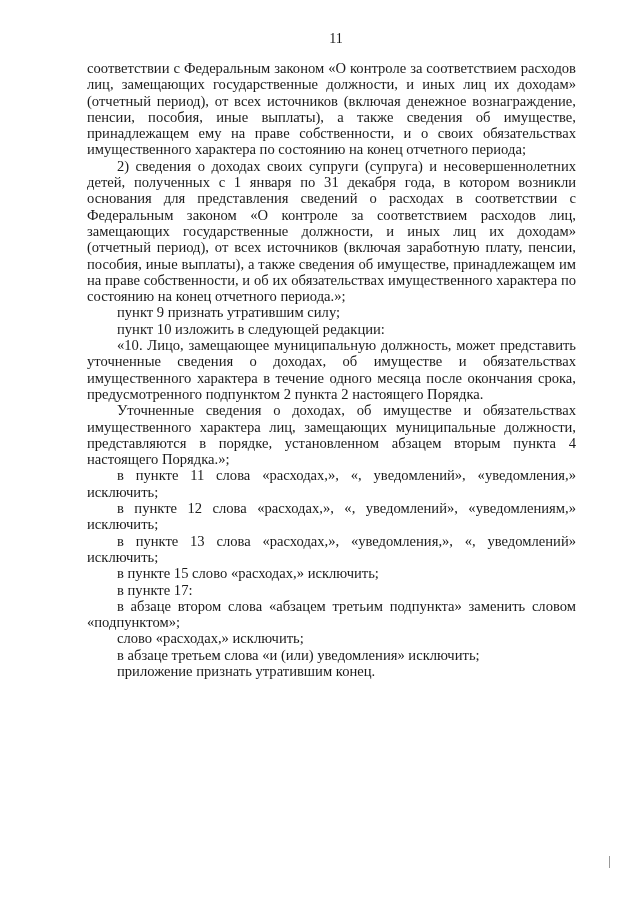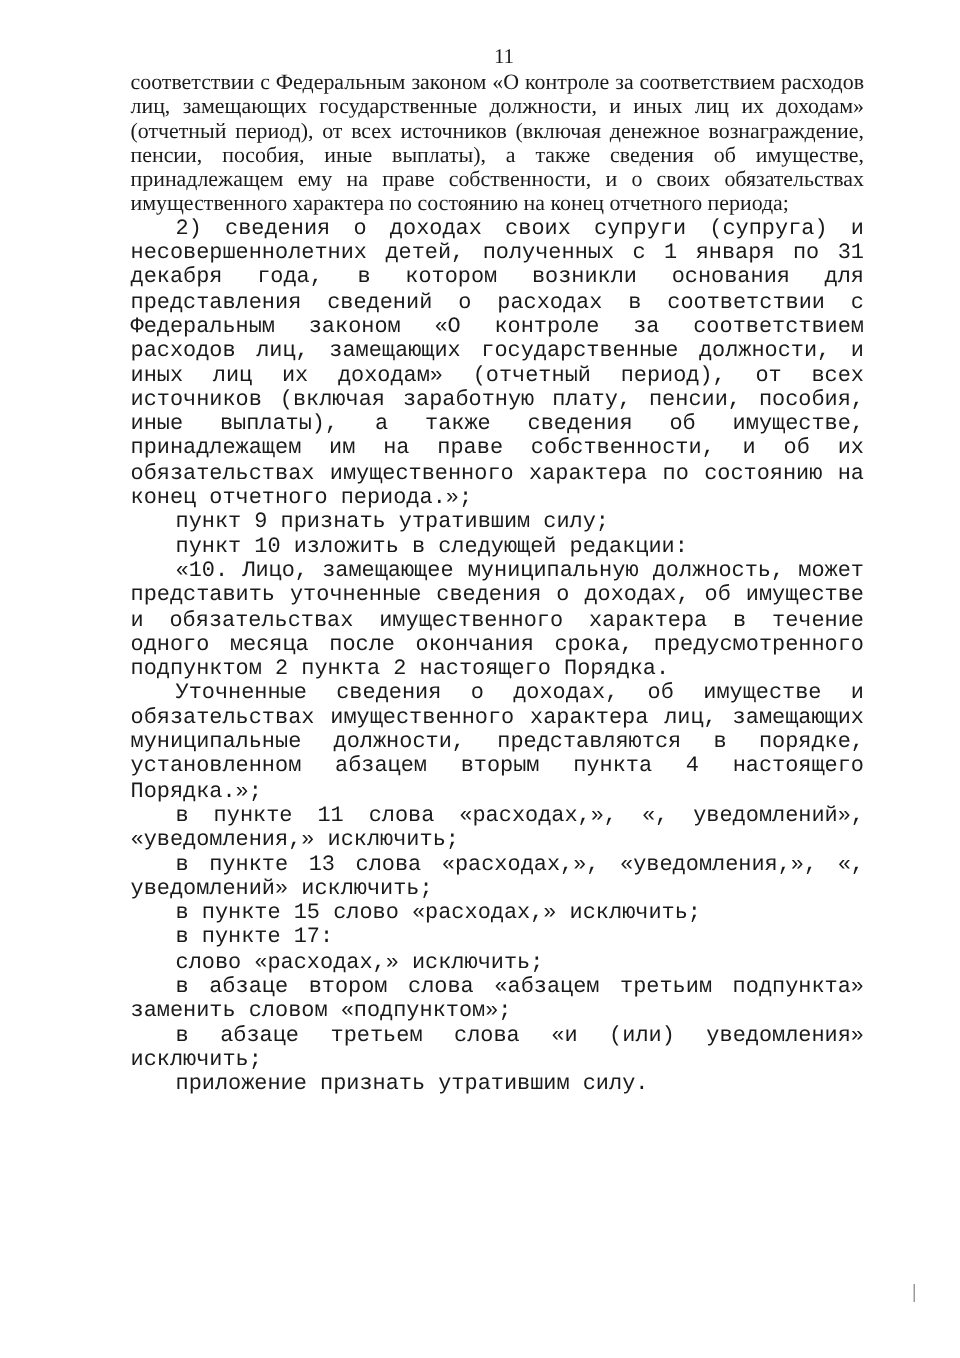--- a/index.html
+++ b/index.html
@@ -6,44 +6,45 @@
     body {
       width: 640px; height: 905px; position: relative; overflow: hidden;
       font-family: "Liberation Serif", "DejaVu Serif", serif;
       color: #1a1a1a;
     }
     .page-number {
       position: absolute; top: 31px; left: 16px; width: 640px;
       text-align: center; font-size: 14px;
     }
     .body-text {
-      position: absolute; top: 47px; left: 87px; width: 489px;
+      position: absolute; top: 60px; left: 87px; width: 489px;
       font-size: 14.6px; line-height: 16.3px;
     }
     .p { margin: 0; text-align: justify; text-align-last: left; }
-    .indent { text-indent: 30px; font-family: Liberation Mono, monospace; }
+    .indent { text-indent: 30px; }
     .scan-mark {
       position: absolute; left: 609px; width: 1px; background: #999;
     }
   </style>
 </head>
 <body>
 
 <div class="page-number">11</div>
 
 <div class="body-text">
   <p class="p">соответствии с Федеральным законом «О контроле за соответствием расходов лиц, замещающих государственные должности, и иных лиц их доходам» (отчетный период), от всех источников (включая денежное вознаграждение, пенсии, пособия, иные выплаты), а также сведения об имуществе, принадлежащем ему на праве собственности, и о своих обязательствах имущественного характера по состоянию на конец отчетного периода;</p>
   <p class="p indent">2) сведения о доходах своих супруги (супруга) и несовершеннолетних детей, полученных с 1 января по 31 декабря года, в котором возникли основания для представления сведений о расходах в соответствии с Федеральным законом «О контроле за соответствием расходов лиц, замещающих государственные должности, и иных лиц их доходам» (отчетный период), от всех источников (включая заработную плату, пенсии, пособия, иные выплаты), а также сведения об имуществе, принадлежащем им на праве собственности, и об их обязательствах имущественного характера по состоянию на конец отчетного периода.»;</p>
   <p class="p indent">пункт 9 признать утратившим силу;</p>
   <p class="p indent">пункт 10 изложить в следующей редакции:</p>
   <p class="p indent">«10. Лицо, замещающее муниципальную должность, может представить уточненные сведения о доходах, об имуществе и обязательствах имущественного характера в течение одного месяца после окончания срока, предусмотренного подпунктом 2 пункта 2 настоящего Порядка.</p>
   <p class="p indent">Уточненные сведения о доходах, об имуществе и обязательствах имущественного характера лиц, замещающих муниципальные должности, представляются в порядке, установленном абзацем вторым пункта 4 настоящего Порядка.»;</p>
   <p class="p indent">в пункте 11 слова «расходах,», «, уведомлений», «уведомления,» исключить;</p>
+  <p class="p indent">в пункте 12 слова «расходах,», «, уведомлений», «уведомлениям,» исключить;</p>
   <p class="p indent">в пункте 13 слова «расходах,», «уведомления,», «, уведомлений» исключить;</p>
   <p class="p indent">в пункте 15 слово «расходах,» исключить;</p>
   <p class="p indent">в пункте 17:</p>
+  <p class="p indent">в абзаце втором слова «абзацем третьим подпункта» заменить словом «подпунктом»;</p>
   <p class="p indent">слово «расходах,» исключить;</p>
-  <p class="p indent">в абзаце втором слова «абзацем третьим подпункта» заменить словом «подпунктом»;</p>
   <p class="p indent">в абзаце третьем слова «и (или) уведомления» исключить;</p>
-  <p class="p indent">приложение признать утратившим силу.</p>
+  <p class="p indent">приложение признать утратившим конец.</p>
 </div>
 
 <div class="scan-mark" style="top:856px;height:12px;"></div>
 
 </body></html>

